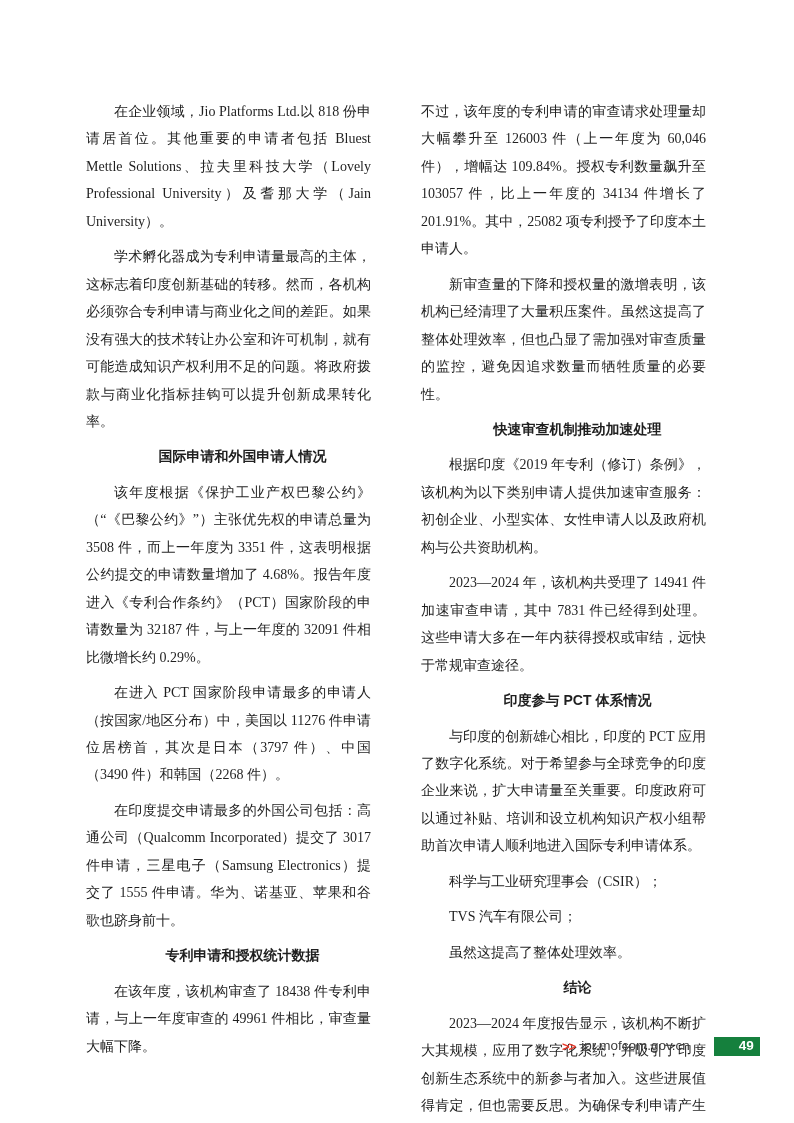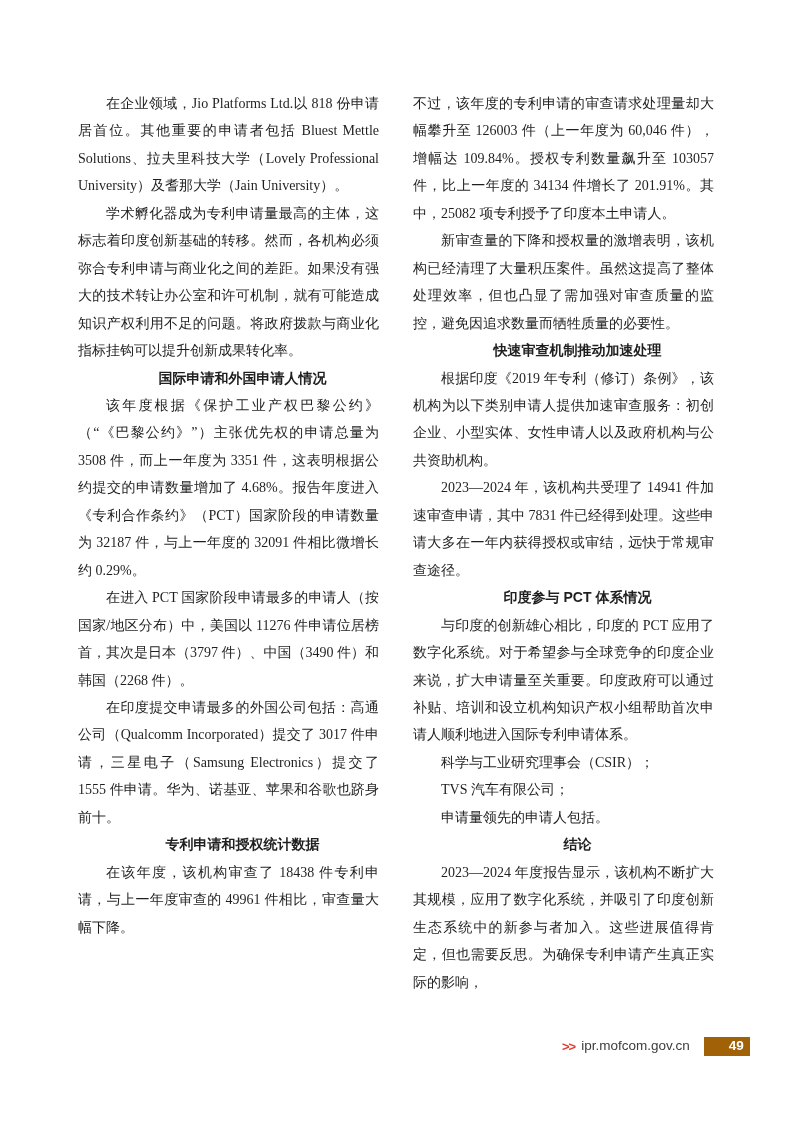--- a/index.html
+++ b/index.html
@@ -22,21 +22,21 @@
     display: flex;
     gap: 34px;
   }
   .col {
     width: 301px;
     font-size: 14px;
     line-height: 27.45px;
     text-align: justify;
     text-justify: inter-ideograph;
   }
-  .col p { margin: 0; }
+  .col p { margin: 8px; }
   .block.paragraph { text-indent: 2em; }
   .block.continuation { text-indent: 0; }
   .block.heading {
     text-indent: 2em;
     font-weight: 700;
     font-family: "Liberation Sans", "DejaVu Sans", sans-serif;
     text-align: center;
   }
   .footer {
     position: absolute;
@@ -93,25 +93,25 @@
     <div class="col">
         <p class="block continuation">不过，该年度的专利申请的审查请求处理量却大幅攀升至 126003 件（上一年度为 60,046 件），增幅达 109.84%。授权专利数量飙升至 103057 件，比上一年度的 34134 件增长了 201.91%。其中，25082 项专利授予了印度本土申请人。</p>
         <p class="block paragraph">新审查量的下降和授权量的激增表明，该机构已经清理了大量积压案件。虽然这提高了整体处理效率，但也凸显了需加强对审查质量的监控，避免因追求数量而牺牲质量的必要性。</p>
         <p class="block heading">快速审查机制推动加速处理</p>
         <p class="block paragraph">根据印度《2019 年专利（修订）条例》，该机构为以下类别申请人提供加速审查服务：初创企业、小型实体、女性申请人以及政府机构与公共资助机构。</p>
         <p class="block paragraph">2023—2024 年，该机构共受理了 14941 件加速审查申请，其中 7831 件已经得到处理。这些申请大多在一年内获得授权或审结，远快于常规审查途径。</p>
         <p class="block heading">印度参与 PCT 体系情况</p>
         <p class="block paragraph">与印度的创新雄心相比，印度的 PCT 应用了数字化系统。对于希望参与全球竞争的印度企业来说，扩大申请量至关重要。印度政府可以通过补贴、培训和设立机构知识产权小组帮助首次申请人顺利地进入国际专利申请体系。</p>
         <p class="block paragraph">科学与工业研究理事会（CSIR）；</p>
         <p class="block paragraph">TVS 汽车有限公司；</p>
-        <p class="block paragraph">申请量领先的申请人包括。</p>
+        <p class="block paragraph">虽然这提高了整体处理效率。</p>
         <p class="block heading">结论</p>
         <p class="block paragraph">2023—2024 年度报告显示，该机构不断扩大其规模，应用了数字化系统，并吸引了印度创新生态系统中的新参与者加入。这些进展值得肯定，但也需要反思。为确保专利申请产生真正实际的影响，</p>
       </div>
   </div>
 
   <div class="footer">
     <span class="chevrons" style="color: rgb(232, 57, 43);">&gt;&gt;</span>
     <span class="footer-url" style="color: rgb(60, 60, 60);">ipr.mofcom.gov.cn</span>
-    <span class="page-badge" style="background: #a16207; color: rgb(255, 255, 255);">49</span>
+    <span class="page-badge" style="background: #15803d; color: rgb(255, 255, 255); margin-left: 10px;">49</span>
   </div>
 
 </div>
 
 </body></html>

